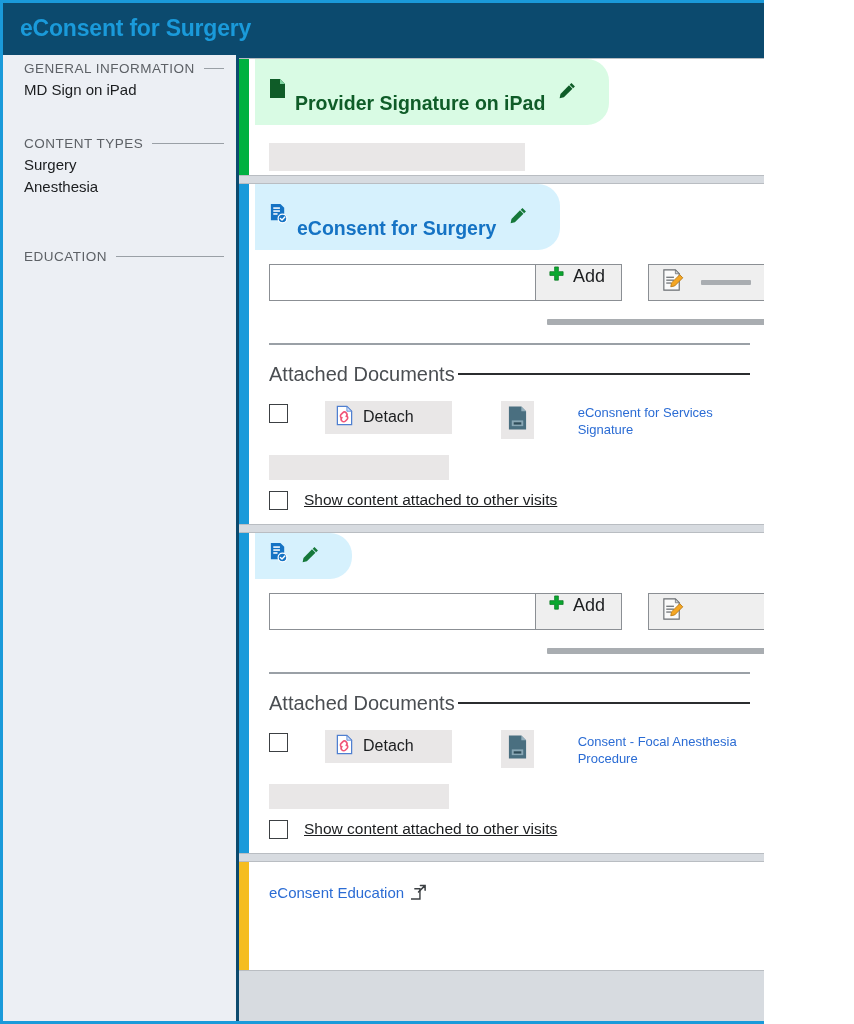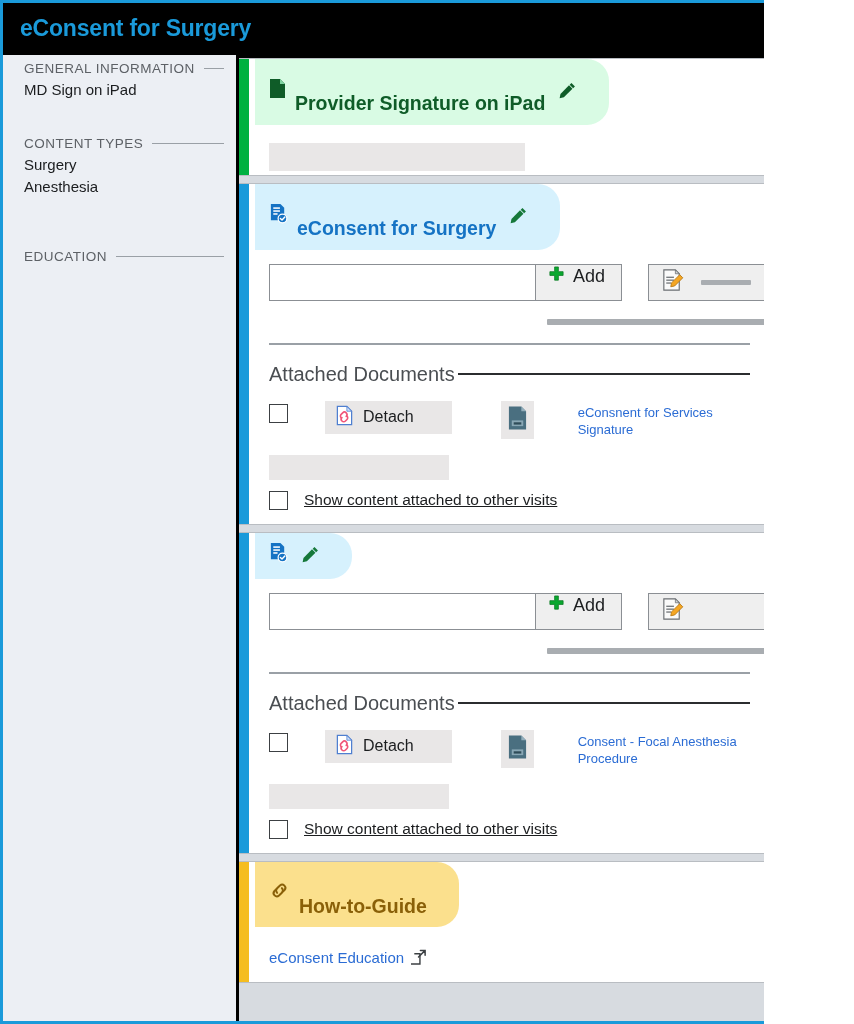--- a/index.html
+++ b/index.html
@@ -7,21 +7,21 @@
   html, body {
     margin: 0; padding: 0;
     width: 854px; height: 1024px;
     font-family: "Liberation Sans", sans-serif;
     background: #ffffff;
     overflow: hidden;
   }
   #app {
     position: relative;
     width: 764px; height: 1024px;
-    background: #000000;
+    background: #0c4a6e;
     border-top: 3px solid #1a9ada;
     border-left: 3px solid #1a9ada;
     border-bottom: 3px solid #1a9ada;
     border-right: 0;
     overflow: hidden;
   }
 
   
   .page-title {
     position: absolute;
@@ -507,29 +507,20 @@
 
         <div class="showother-row">
           <div class="cbx" style="margin-top:0;"></div>
           <span class="lbl">Show content attached to other visits</span>
         </div>
       </div>
     </div>
 
     <div class="panel last" style="min-height:110px;">
       <div class="accent amber"></div>
-      <div class="panel-head amber">
-        <span>
-          <svg width="21" height="19" viewBox="0 0 22 20">
-            <path d="M8.5 12.5 a3.4 3.4 0 0 1 0 -4.8 l3 -3 a3.4 3.4 0 0 1 4.8 4.8 l-1.4 1.4" fill="none" stroke="#8a6008" stroke-width="2.1" stroke-linecap="round"></path>
-            <path d="M13.5 7.5 a3.4 3.4 0 0 1 0 4.8 l-3 3 a3.4 3.4 0 0 1 -4.8 -4.8 l1.4 -1.4" fill="none" stroke="#8a6008" stroke-width="2.1" stroke-linecap="round"></path>
-          </svg>
-        </span>
-        <span class="title-text">How-to-Guide</span>
-      </div>
       <div class="panel-body" style="padding-top:0;">
         <div class="guide-link">
           <span>eConsent Education</span>
           <span>
             <svg width="16" height="16" viewBox="0 0 17 17">
               <path d="M1.5 4 h6 v11 h-11 v-6" fill="none" stroke="#3c4043" stroke-width="1.5" transform="translate(2,1)"></path>
               <path d="M8 8.5 l6.5 -6.5 M10 1.6 h5 v5" fill="none" stroke="#3c4043" stroke-width="1.6" stroke-linecap="round"></path>
             </svg>
           </span>
         </div>

